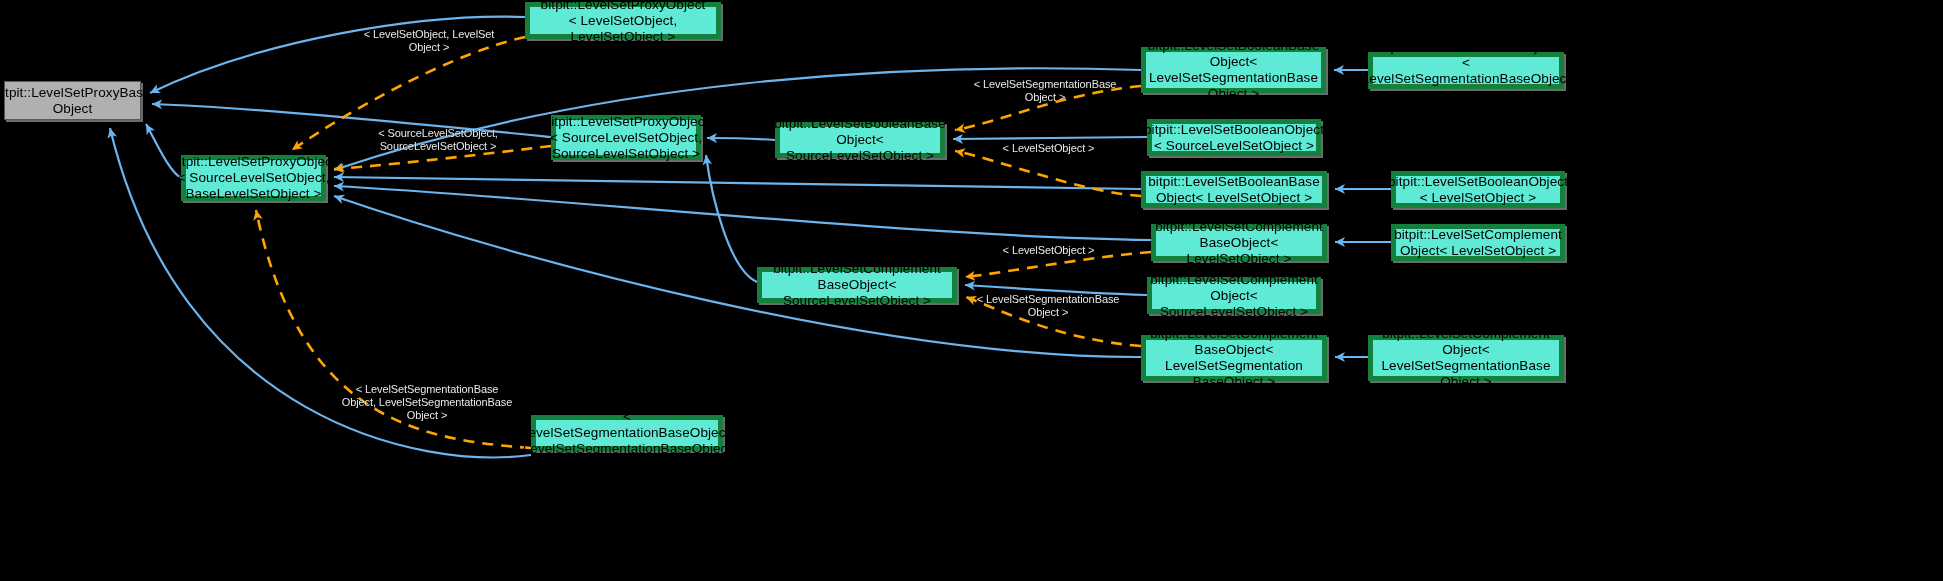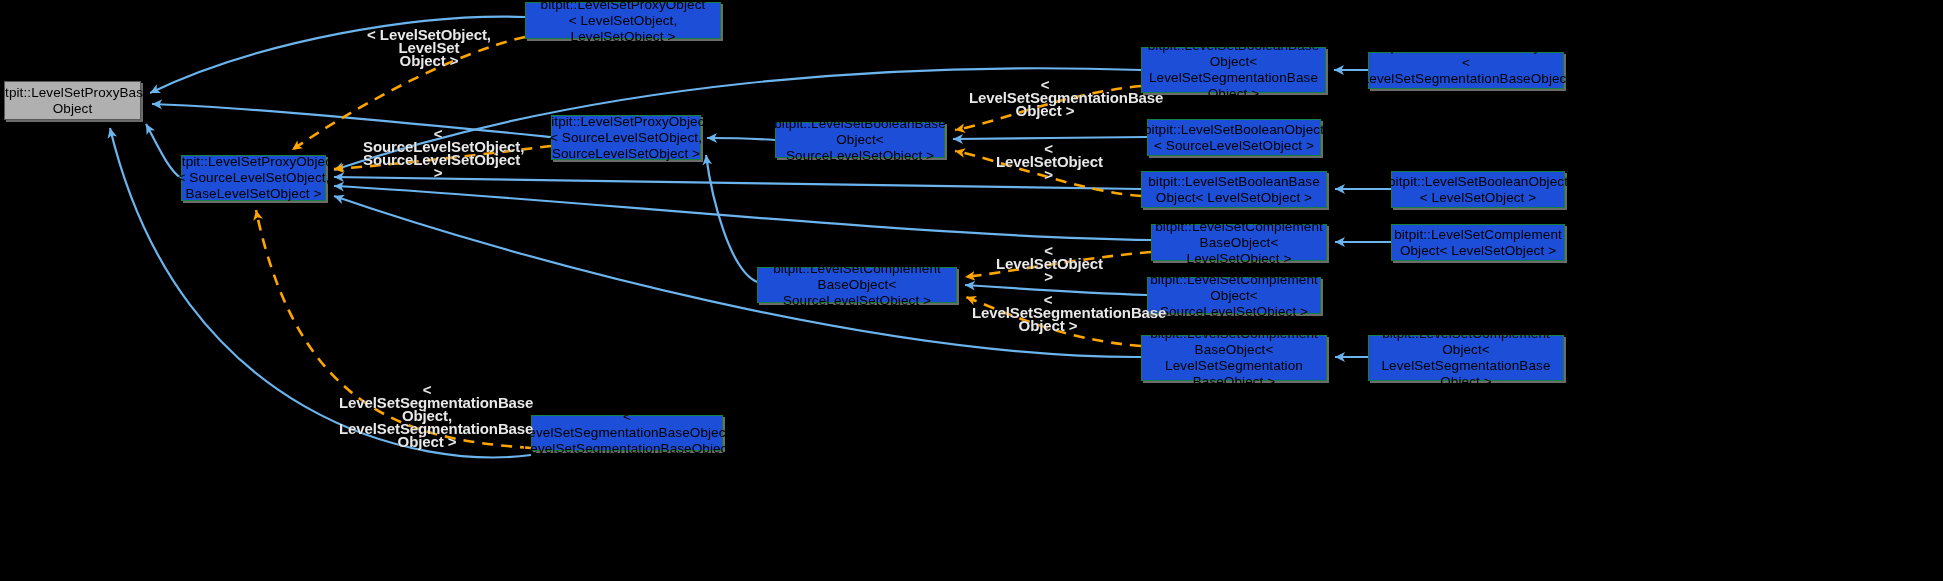--- a/index.html
+++ b/index.html
@@ -8,46 +8,46 @@
     width:1943px;
     height:581px;
     background:#000000;
     overflow:hidden;
     font-family:"Liberation Sans", sans-serif;
   }
   #edges{position:absolute;left:0;top:0;width:1943px;height:581px;}
   .node{
     position:absolute;
     box-sizing:border-box;
-    background:#1d4ed8;
-    border:1px solid #15803d;
+    background:#5eead4;
+    border:5px solid #15803d;
     box-shadow:2px 2px 0 0 #6b6b6b;
     color:#000000;
     display:flex;
     align-items:center;
     justify-content:center;
     text-align:center;
     font-size:13.5px;
     line-height:16px;
     letter-spacing:0.1px;
     white-space:pre-line;
     padding:2px 4px;
   }
   .node.root{
     background:#b0b0b0;
     border:1px solid #585858;
   }
   .elabel{
     position:absolute;
     color:#e8e8e8;
-    font-size:15px;
+    font-size:11px;
     line-height:13px;
     text-align:center;
     white-space:pre-line;
-    font-weight:bold;
+    font-weight:normal;
     letter-spacing:-0.1px;
     text-shadow:0 0 1px #000;
   }
 </style>
 </head>
 <body>
 
 <div id="stage">
 
   <svg id="edges" viewBox="0 0 1943 581">

